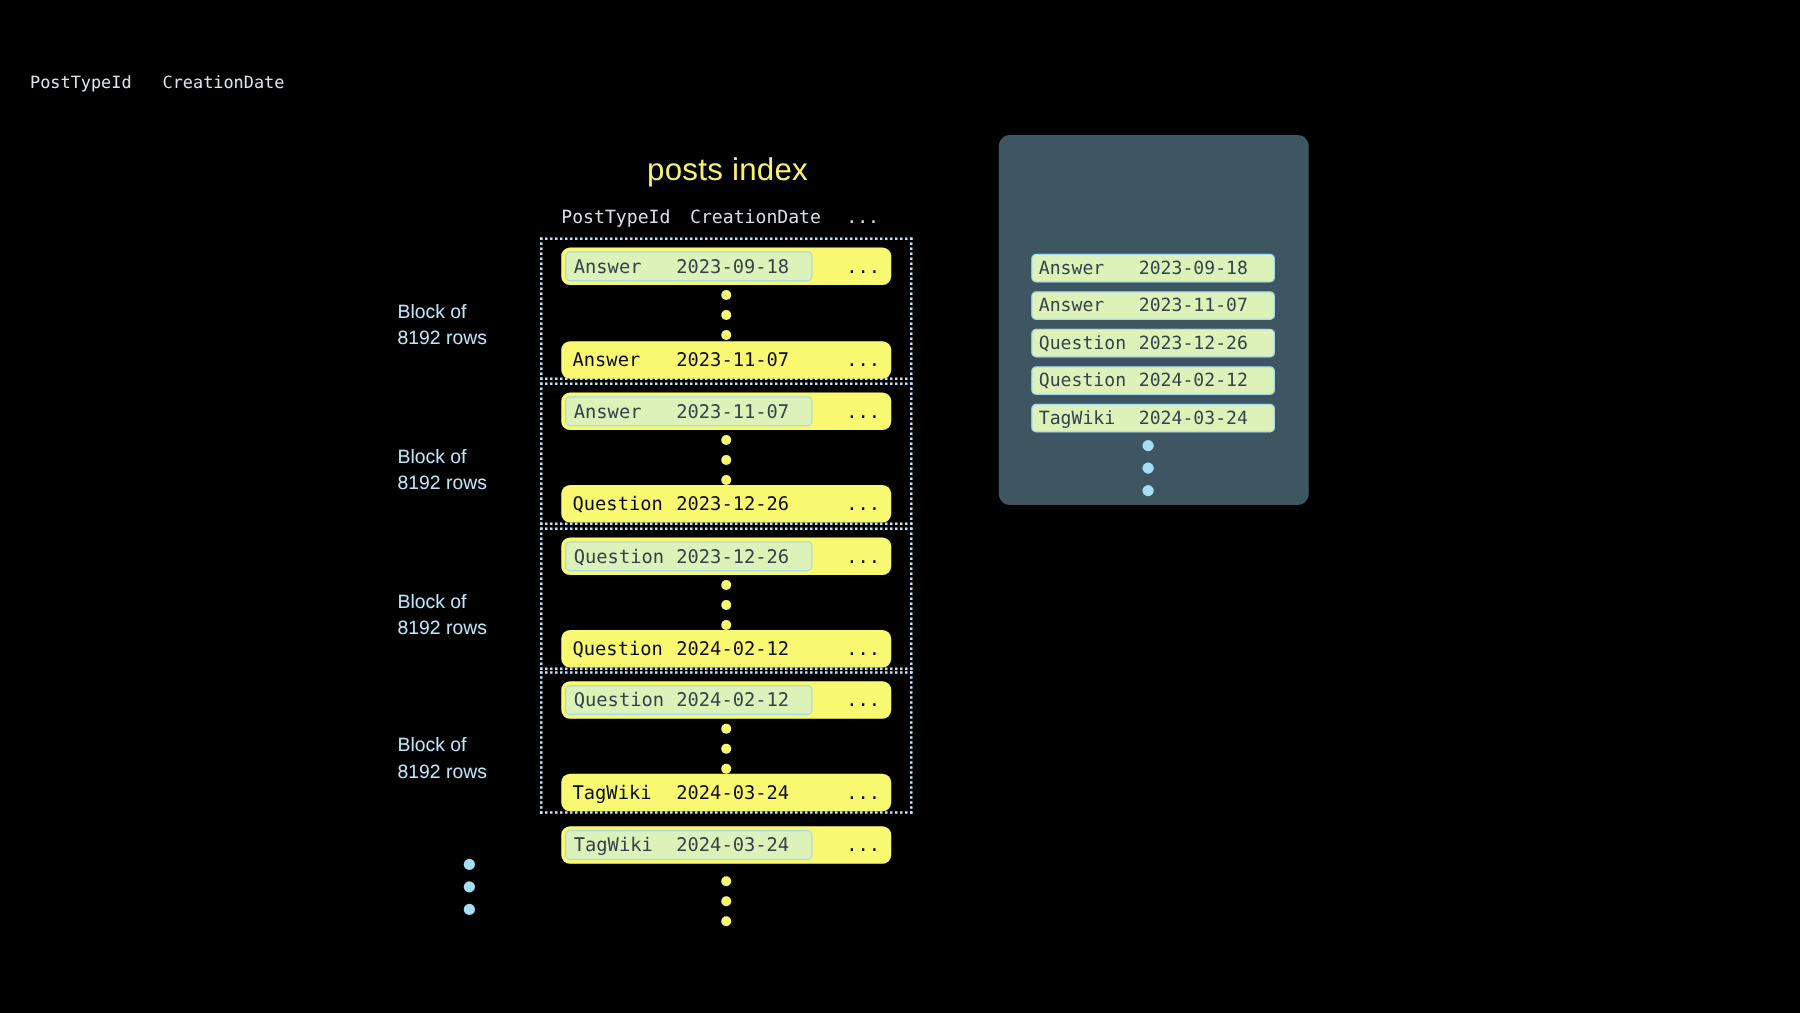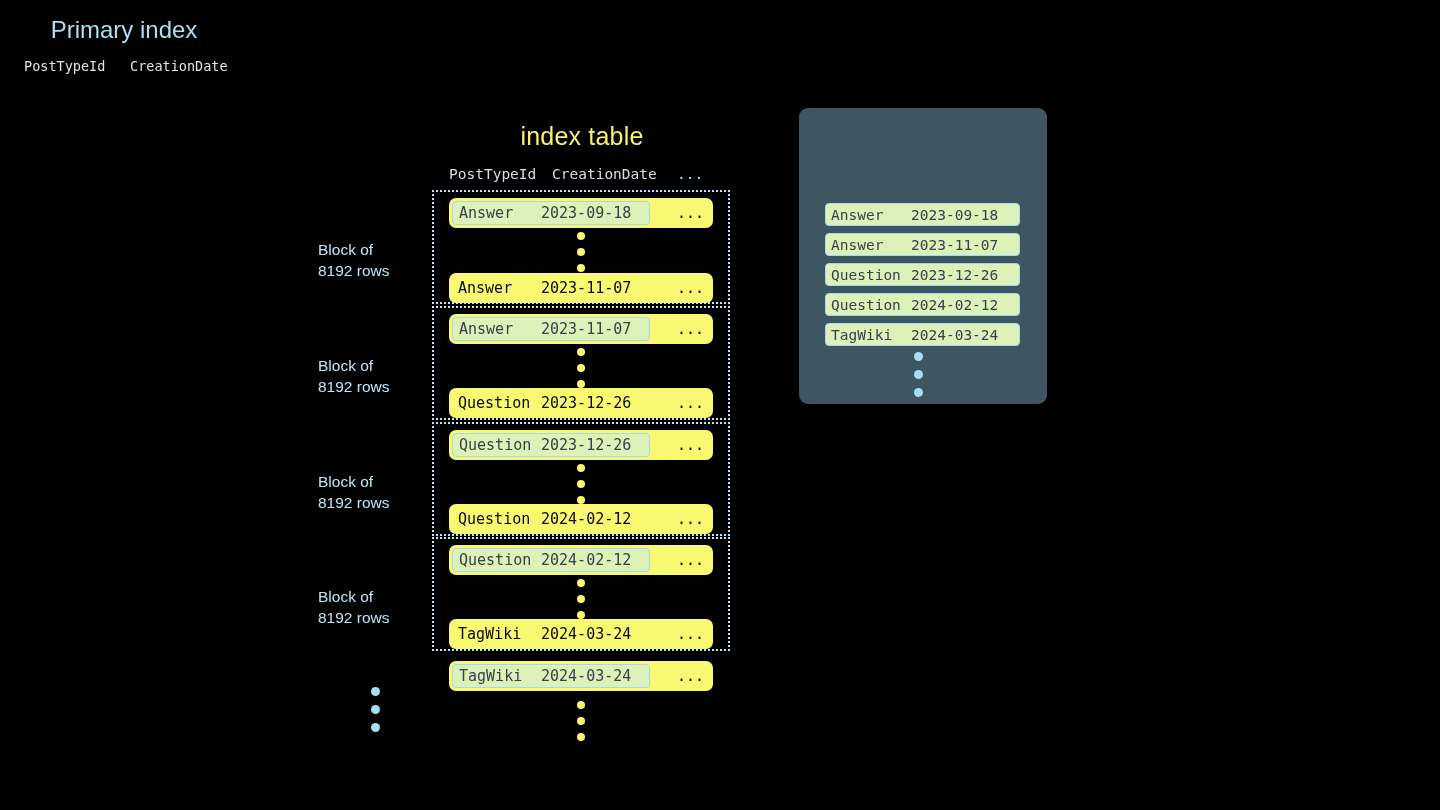--- a/index.html
+++ b/index.html
@@ -212,21 +212,21 @@
     white-space: nowrap;
   }
   .idx-row .cell-type { left: 5px; }
   .idx-row .cell-date { left: 85px; }
 </style>
 </head>
 <body>
 
 <div class="stage">
 
-  <div id="posts-table-title">index table</div>
+  <div id="posts-table-title">posts index</div>
 
   <div id="posts-header-row">
     <span class="h-ptid">PostTypeId</span>
     <span class="h-cdate">CreationDate</span>
     <span class="h-dots">...</span>
   </div>
 
   <div class="block" style="top:190px; height:114px;"></div>
   <div class="block-label" style="top:239px;">
     <div>Block of</div>
@@ -326,21 +326,20 @@
       <i></i>
       <i></i>
   </div>
   <div class="vdots-blue" style="left:371px; top:687px;">
     <i></i>
       <i></i>
       <i></i>
   </div>
 
   <div id="primary-index-panel"></div>
-  <div id="primary-index-title">Primary index</div>
   <div id="primary-index-header">
     <span class="h-ptid">PostTypeId</span>
     <span class="h-cdate">CreationDate</span>
   </div>
 
   <div class="idx-row" style="top:203px;">
     <span class="cell-type">Answer</span>
     <span class="cell-date">2023-09-18</span>
   </div>
   <div class="idx-row" style="top:233px;">

